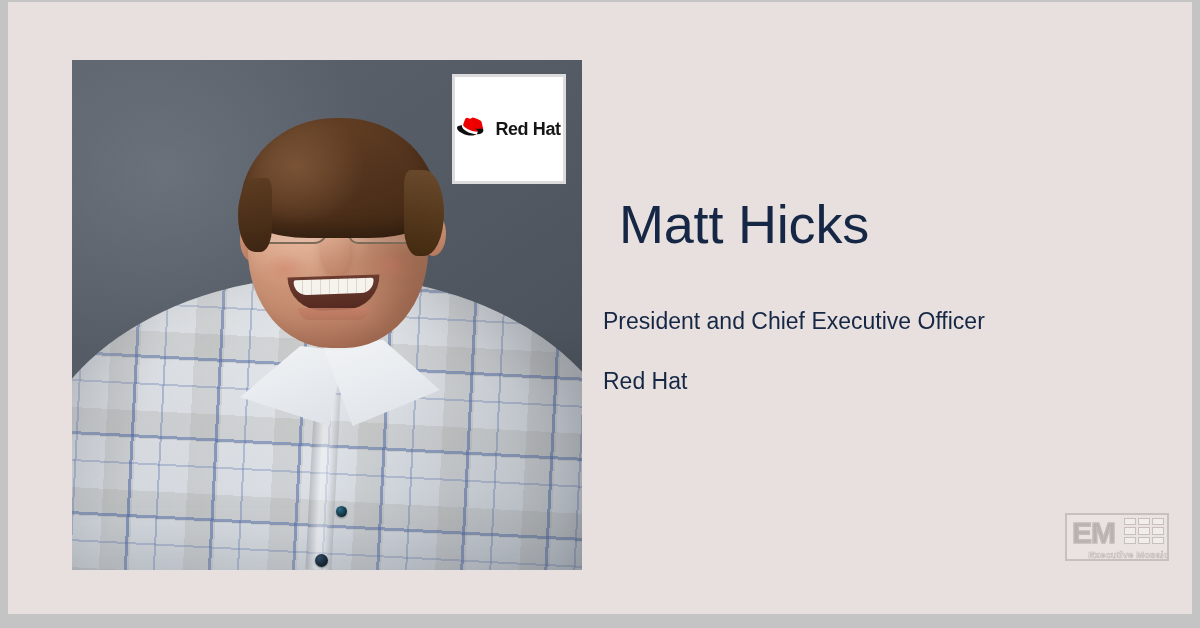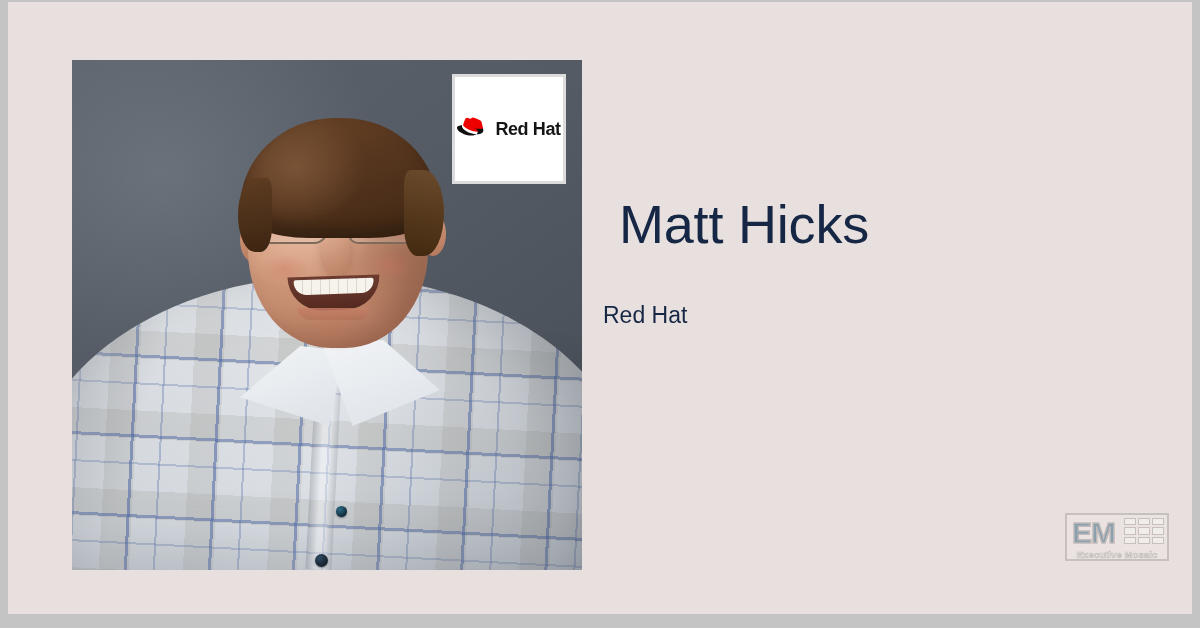--- a/index.html
+++ b/index.html
@@ -324,38 +324,38 @@
     background: rgba(255,255,255,0.28);
     box-sizing: border-box;
     display: flex;
     align-items: stretch;
   }
   .wm-em {
     font-family: "Liberation Sans", sans-serif;
     font-weight: bold;
     font-size: 30px;
     line-height: 30px;
-    color: #0c4a6e;
+    color: #737373;
     -webkit-text-stroke: 1.5px #8e8886;
     padding: 3px 0 0 5px;
     letter-spacing: -1px;
   }
   .wm-grid {
     position: absolute;
     right: 5px; top: 5px; width: 40px; height: 26px;
     display: grid;
     grid-template-columns: repeat(3, 1fr);
     grid-template-rows: repeat(3, 1fr);
     gap: 2px;
   }
   .wm-cell { background: #ffffff; border: 1px solid #9b9592; box-sizing: border-box; }
   .wm-tag {
     position: absolute;
     left: 0; right: 0; bottom: 1px;
-    text-align: center;
+    text-align: right;
     font-family: "Liberation Sans", sans-serif;
     font-weight: bold;
     font-size: 9.5px;
     line-height: 11px;
     color: #ffffff;
     -webkit-text-stroke: 0.7px #8e8886;
     letter-spacing: 0.1px;
     white-space: nowrap;
   }
 </style>
@@ -410,20 +410,21 @@
             <path d="M41.5 29.4c4.3 0 10.6-.9 10.6-6 0-.4 0-.8-.1-1.2l-2.6-11.2c-.6-2.5-1.1-3.6-5.4-5.7C40.7 3.6 33.4.9 31.3.9c-2 0-2.6 2.6-5 2.6-2.3 0-4-1.9-6.2-1.9-2.1 0-3.4 1.4-4.5 4.3 0 0-2.9 8.2-3.3 9.4-.1.2-.1.5-.1.7 0 3.4 13.3 13.4 30.3 13.4" fill="#ee0000"></path>
             <path d="M52.1 23.4c.6 2.8.6 3.1.6 3.5 0 4.8-5.4 7.5-12.5 7.5C24.1 34.5 9.9 25 9.9 18.7c0-.9.2-1.7.5-2.4C4.7 16.6 0 17.6 0 21.8c0 6.9 16.3 15.3 29.2 15.3 9.9 0 12.4-4.5 12.4-8 0-2.8-2.4-5.9-9.5-5.7" fill="#0f0f0f"></path>
           </svg>
           <span class="rh-word">Red Hat</span>
         </div>
       </div>
     </div>
 
     <div class="textblock">
       <h1 class="person-name">Matt Hicks</h1>
+      <p class="person-role">President and Chief Executive Officer</p>
       <p class="person-org">Red Hat</p>
     </div>
 
     <div class="watermark">
       <div class="wm-frame">
         <span class="wm-em">EM</span>
       </div>
       <div class="wm-grid">
         <div class="wm-cell"></div>
         <div class="wm-cell"></div>

